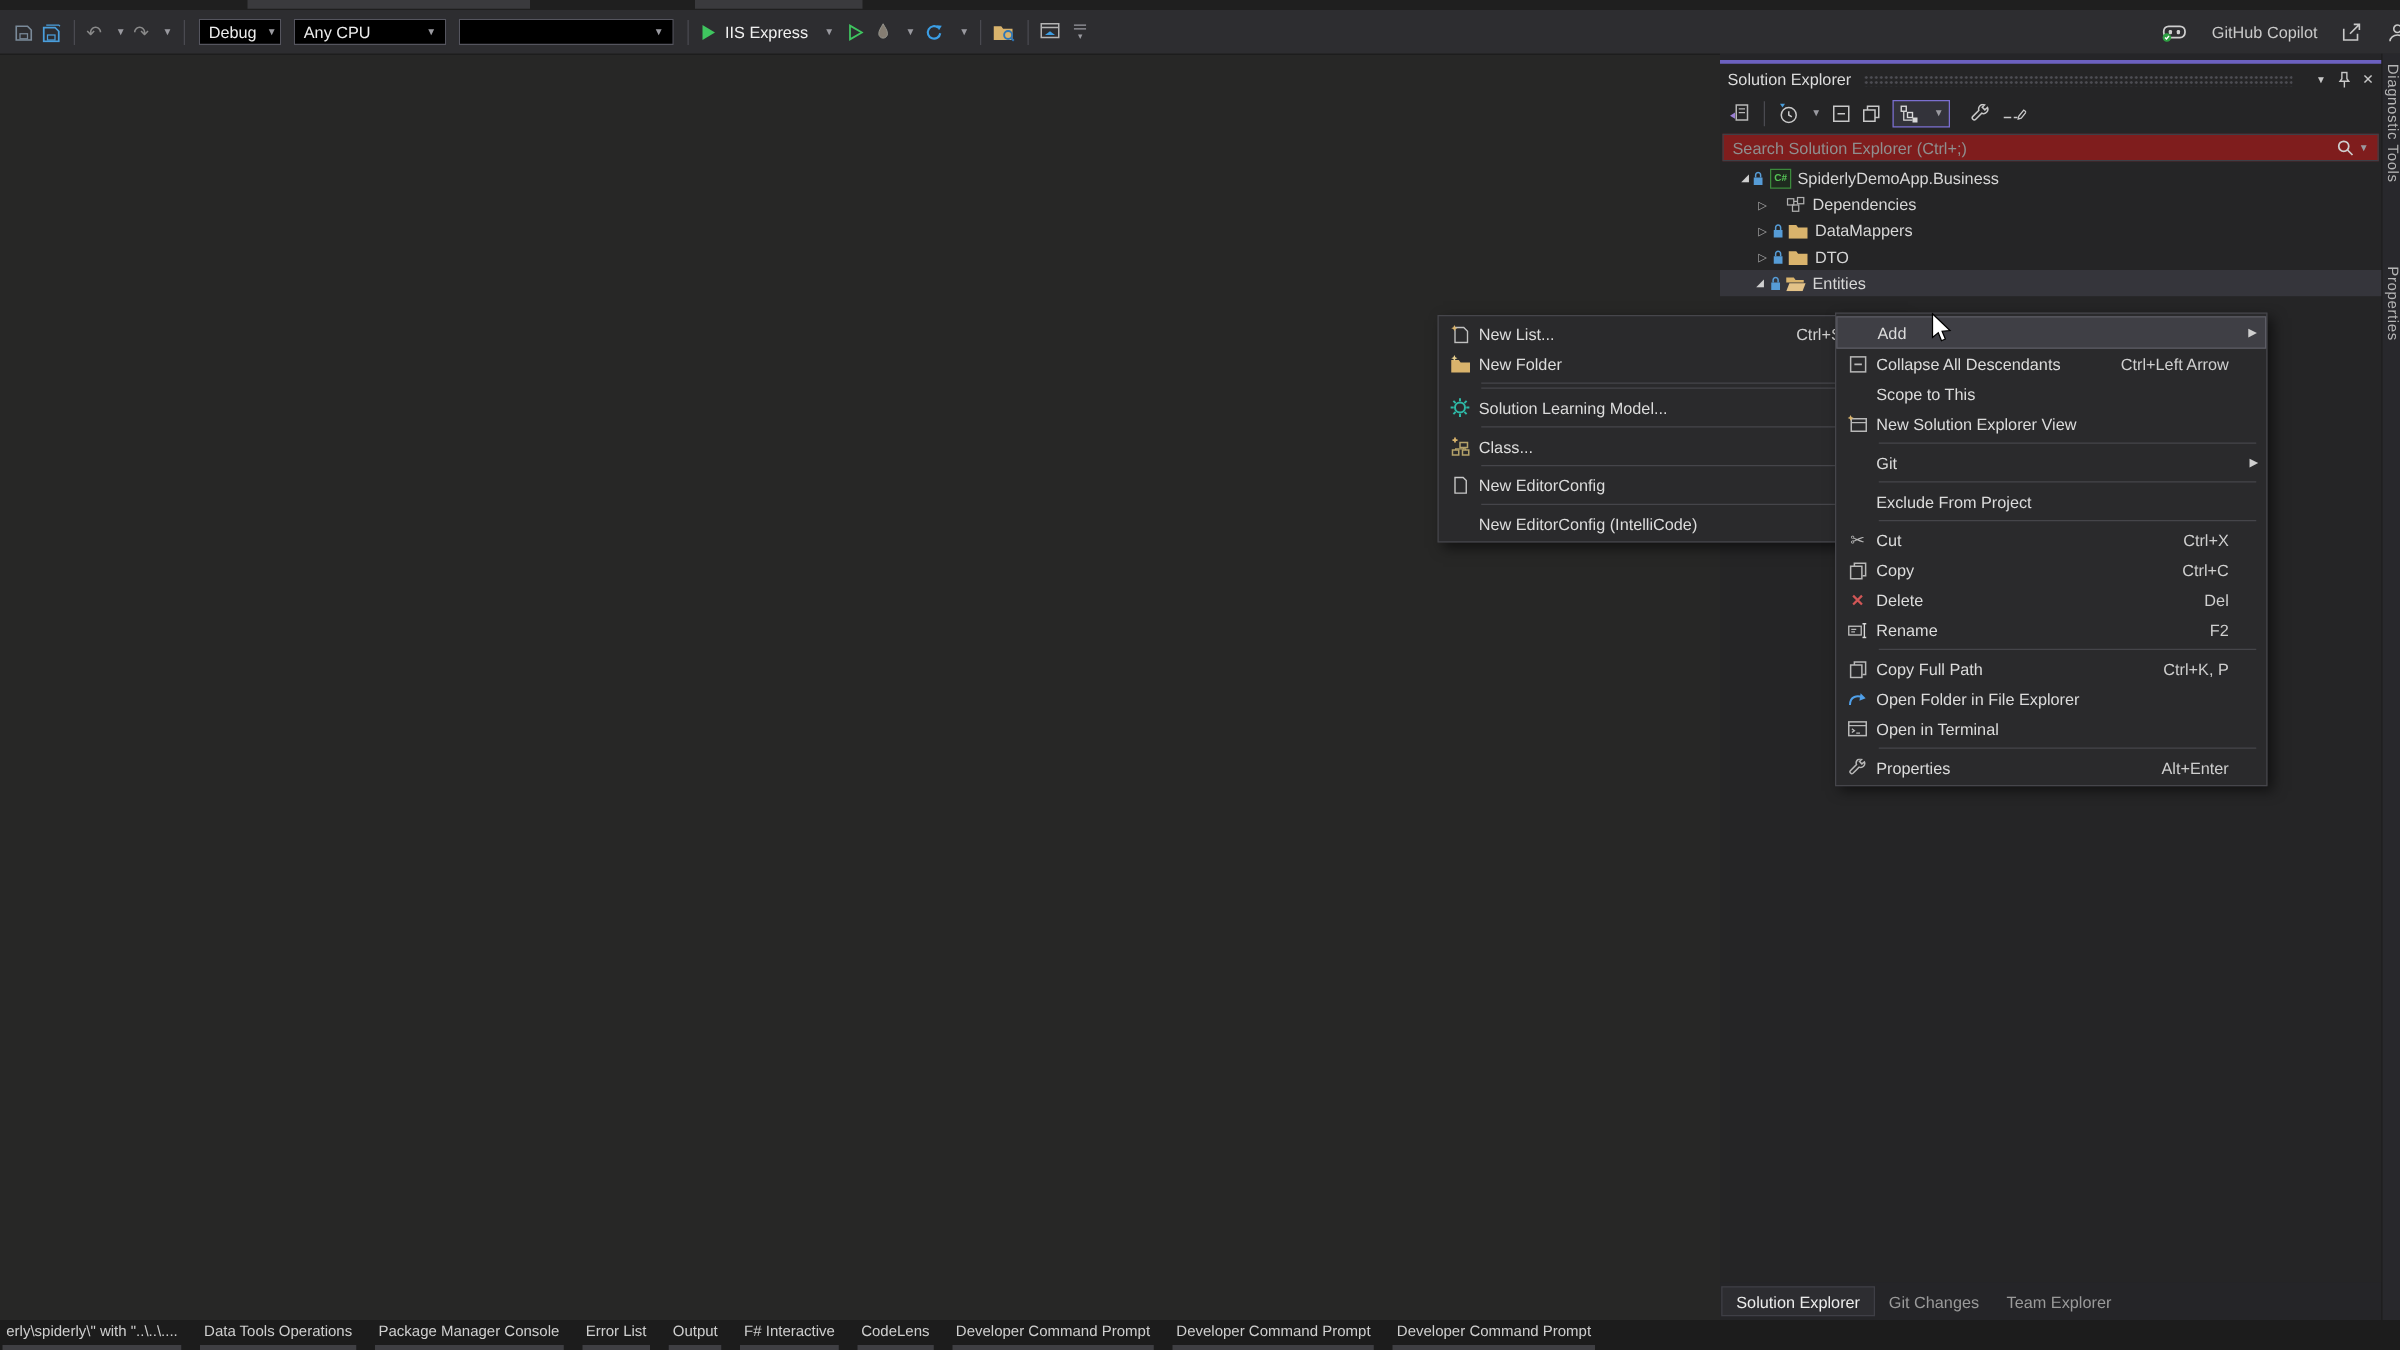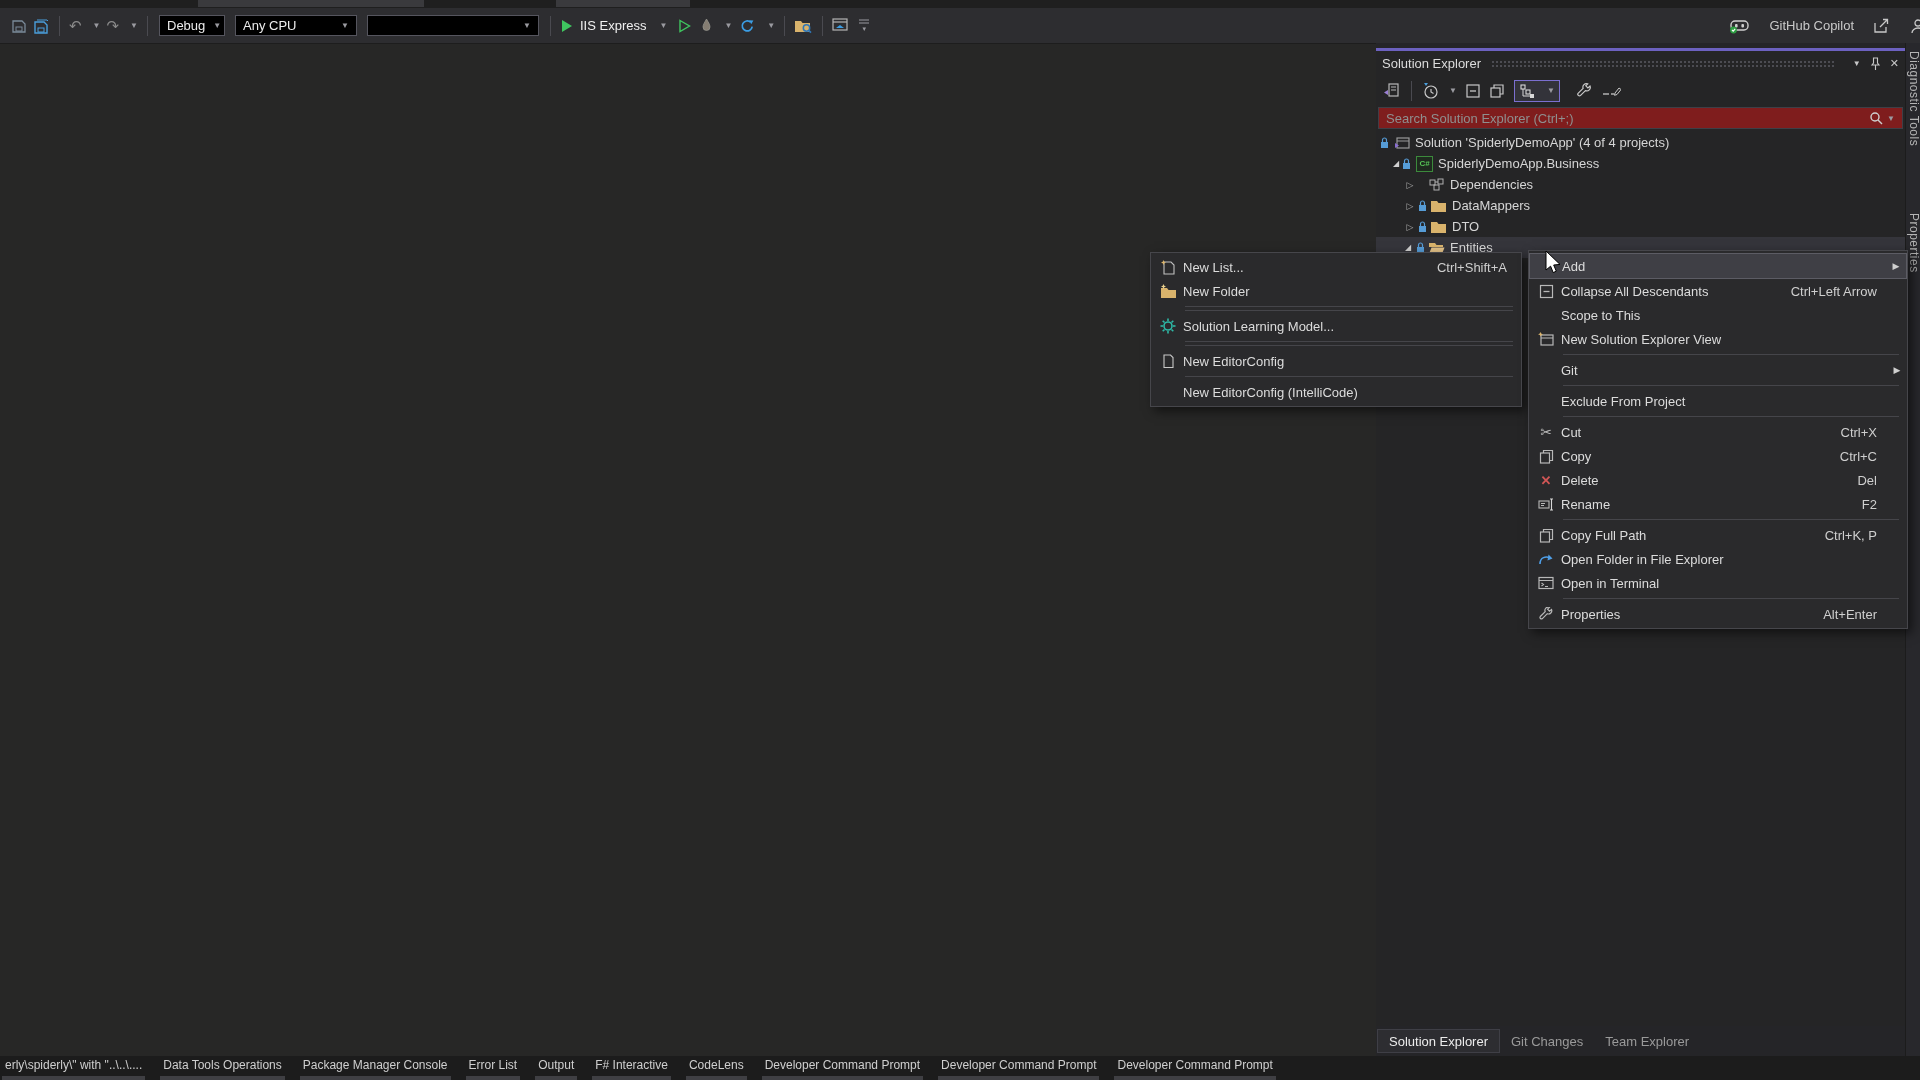--- a/index.html
+++ b/index.html
@@ -266,36 +266,20 @@
       <span class="sp">Search Solution Explorer (Ctrl+;)</span>
       <svg width="14" height="14">
           <circle cx="6" cy="6" r="4" fill="none" stroke="#cfcfcf" stroke-width="1.4"></circle>
           <line x1="9" y1="9" x2="13" y2="13" stroke="#cfcfcf" stroke-width="1.4"></line>
         </svg>
       <span class="dd" style="margin-left:4px;">▼</span>
     </div>
 
     <div id="se-tree">
 
-      <div class="trow" style="padding-left:4px;">
-        <span class="ticon">
-          <svg width="9" height="12">
-              <path d="M2.5 5 v-2 a2 2 0 0 1 4 0 v2" fill="none" stroke="#569cd6" stroke-width="1.2"></path>
-              <rect x="1" y="5" width="7" height="6" fill="#569cd6"></rect>
-            </svg>
-        </span>
-        <span class="ticon">
-          <svg width="16" height="14">
-              <rect x="3" y="2" width="12" height="10" fill="none" stroke="#9a9a9a" stroke-width="1.2"></rect>
-              <line x1="3" y1="5" x2="15" y2="5" stroke="#9a9a9a"></line>
-              <path d="M1 7 l4 2.5 -4 2.5 z" fill="#8a6fd0"></path>
-            </svg>
-        </span>
-        <span>Solution 'SpiderlyDemoApp' (4 of 4 projects)</span>
-      </div>
 
       <div class="trow" style="padding-left:14px;">
         <span class="exp filled">◢</span>
         <span class="ticon">
           <svg width="9" height="12">
               <path d="M2.5 5 v-2 a2 2 0 0 1 4 0 v2" fill="none" stroke="#569cd6" stroke-width="1.2"></path>
               <rect x="1" y="5" width="7" height="6" fill="#569cd6"></rect>
             </svg>
         </span>
         <span class="csbadge">C#</span>
@@ -450,37 +434,49 @@
               <line x1="2.7" y1="2.7" x2="4.5" y2="4.5"></line>
               <line x1="11.5" y1="11.5" x2="13.3" y2="13.3"></line>
               <line x1="13.3" y1="2.7" x2="11.5" y2="4.5"></line>
               <line x1="4.5" y1="11.5" x2="2.7" y2="13.3"></line>
             </g>
           </svg>
         </span>
       <span class="mlbl">Solution Learning Model...</span>
     </div>
     <div class="msep"></div>
+    <div class="mi">
+      <span class="ic">
+          <svg width="17" height="16">
+            <path d="M4 1 v4 M2 3 h4" stroke="#d9b36c" stroke-width="1.4"></path>
+            <rect x="8" y="5" width="6" height="4" fill="none" stroke="#b5a36a" stroke-width="1.2"></rect>
+            <rect x="2" y="11" width="5" height="4" fill="none" stroke="#b5a36a" stroke-width="1.2"></rect>
+            <rect x="10" y="11" width="5" height="4" fill="none" stroke="#b5a36a" stroke-width="1.2"></rect>
+            <path d="M11 9 v1 M4.5 11 v-1 h8 v1" fill="none" stroke="#b5a36a"></path>
+          </svg>
+        </span>
+      <span class="mlbl">Class...</span>
+    </div>
     <div class="msep"></div>
     <div class="mi">
       <span class="ic">
           <svg width="16" height="16">
             <path d="M4 2 h6.5 l2.5 2.5 v10 H4 z" fill="none" stroke="#c8c8c8" stroke-width="1.1"></path>
           </svg>
         </span>
       <span class="mlbl">New EditorConfig</span>
     </div>
     <div class="msep"></div>
     <div class="mi">
       <span class="ic"></span>
       <span class="mlbl">New EditorConfig (IntelliCode)</span>
     </div>
   </div>
 
-  <div class="menu" style="left:1528px;top:250px;width:380px;">
+  <div class="menu" style="left:1468px;top:250px;width:346px;">
     <div class="mi hl">
       <span class="ic"></span>
       <span class="mlbl">Add</span>
       <span class="sc"></span>
       <span class="sub">▶</span>
     </div>
     <div class="mi">
       <span class="ic">
           <svg width="15" height="15">
             <rect x="1.5" y="1.5" width="12" height="12" fill="none" stroke="#b8b8b8" stroke-width="1.2"></rect>

